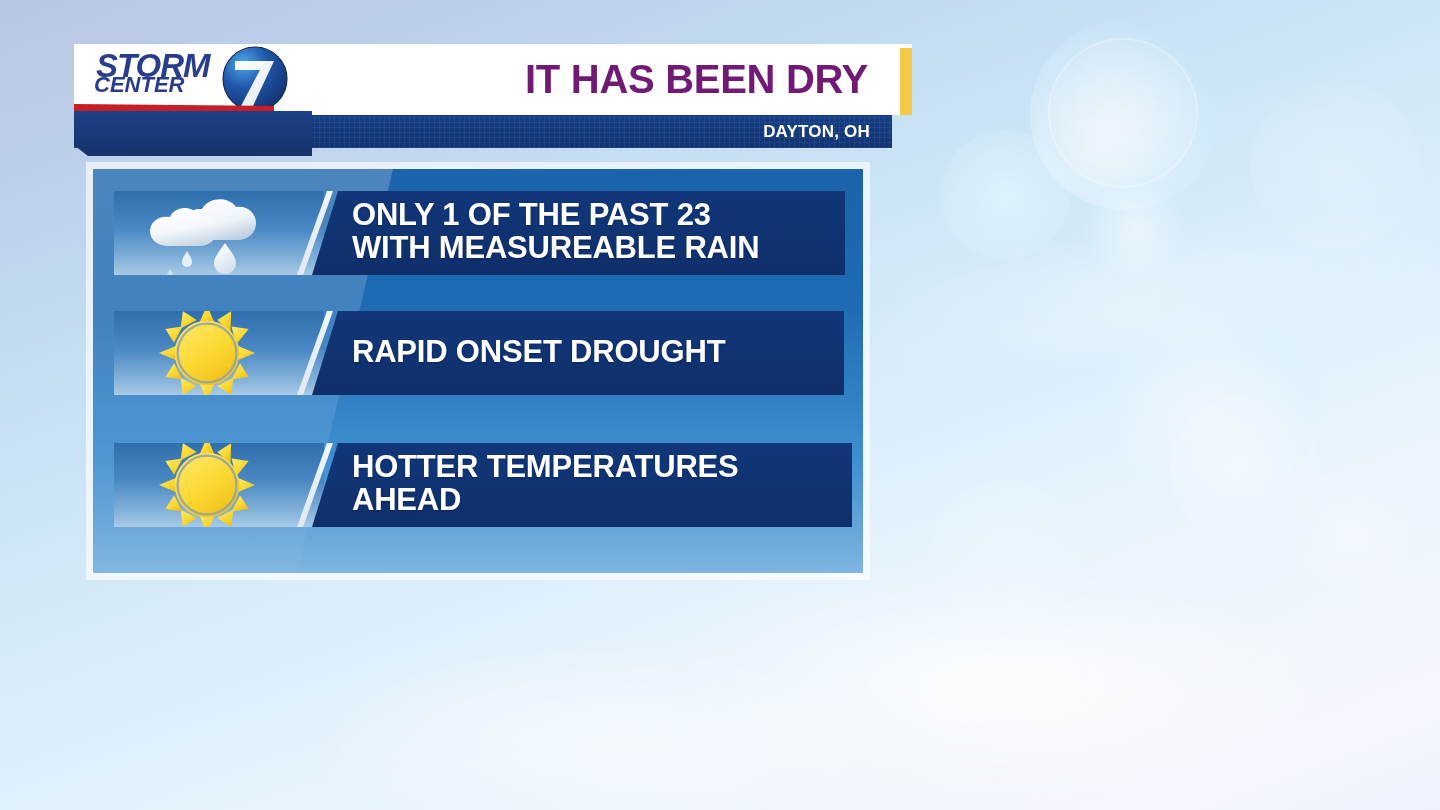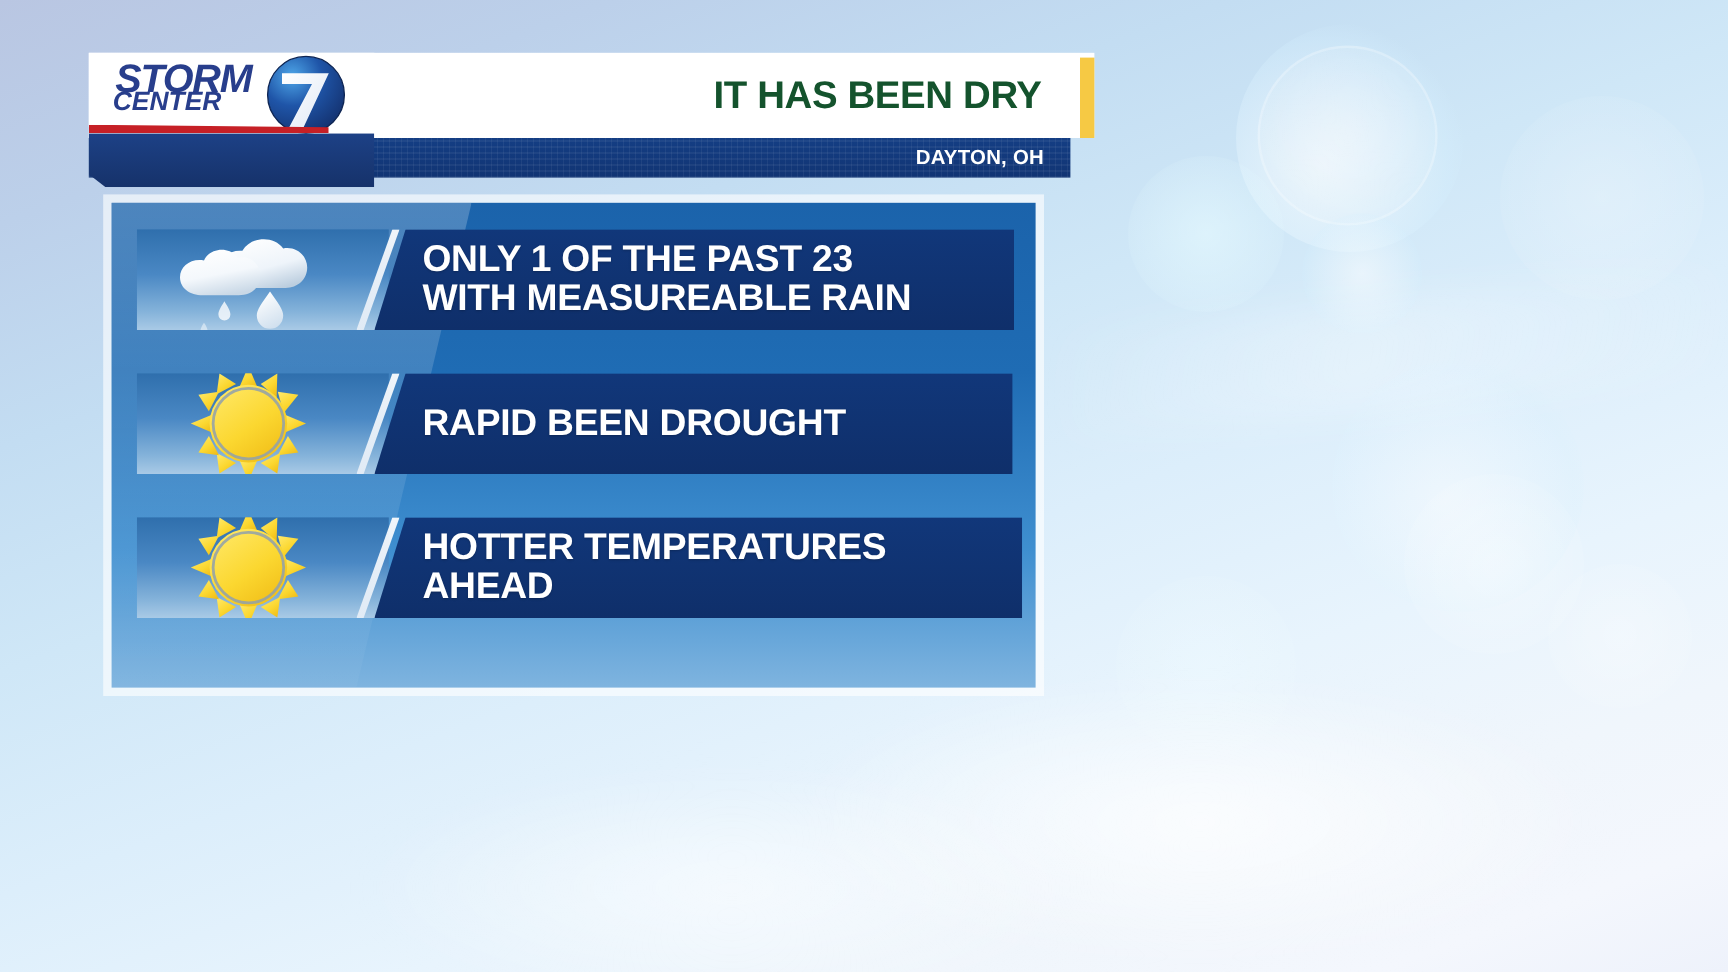--- a/index.html
+++ b/index.html
@@ -48,24 +48,24 @@
   #title-bar {
     position: absolute;
     left: 0; top: 0;
     width: 838px; height: 71px;
     background: #ffffff;
   }
   #title-text {
     position: absolute;
     right: 44px; top: 50%;
     transform: translateY(-52%);
-    font-size: 32px;
+    font-size: 40px;
     font-weight: bold;
     letter-spacing: -0.3px;
-    color: #14532d;
+    color: #701a75;
     white-space: nowrap;
   }
   #title-accent {
     position: absolute;
     left: 826px; top: 4px;
     width: 12px; height: 67px;
     background: #f6c944;
   }
 
   
@@ -156,21 +156,21 @@
 
   
   .row {
     position: absolute;
     left: 21px;
     height: 84px;
     overflow: hidden;
   }
   #row-0 { top: 22px;  width: 731px; }
   #row-1 { top: 142px; width: 730px; }
-  #row-2 { top: 262px; width: 738px; }
+  #row-2 { top: 274px; width: 738px; }
 
   .row-icon {
     position: absolute;
     left: 0; top: 0;
     width: 210px; height: 100%;
     background: linear-gradient(180deg, #2f6fad 0%, #4a88c4 45%, #85b3da 82%, #a9cae6 100%);
   }
   .row-text-bg {
     position: absolute;
     top: 0; right: 0;
@@ -346,21 +346,21 @@
                 <path d="M7.5 25.4 L25 23 L16.4 39.5 Z"></path>
                 <path d="M25.4 7.5 L39.5 16.4 L23 25 Z"></path>
               </g>
               <circle cx="50" cy="50" r="33" fill="url(#sg1)"></circle>
               <circle cx="50" cy="50" r="30" fill="none" stroke="#8fa0ad" stroke-width="2.4" opacity=".85"></circle>
             </svg>
           </div>
         </div>
         <div class="row-text-bg"></div>
         <div class="row-slash"></div>
-        <div class="row-label">RAPID BEEN DROUGHT</div>
+        <div class="row-label">RAPID ONSET DROUGHT</div>
       </div>
 
       <div class="row" id="row-2">
         <div class="row-icon">
           <div class="icon-holder">
             <svg width="98" height="98" viewBox="0 0 100 100">
               <g fill="url(#sg1)">
                 <path d="M50 1 L58 20 L42 20 Z"></path>
                 <path d="M74.6 7.5 L74 28 L60.5 16.4 Z"></path>
                 <path d="M92.5 25.4 L80 41 L75 23 Z"></path>

